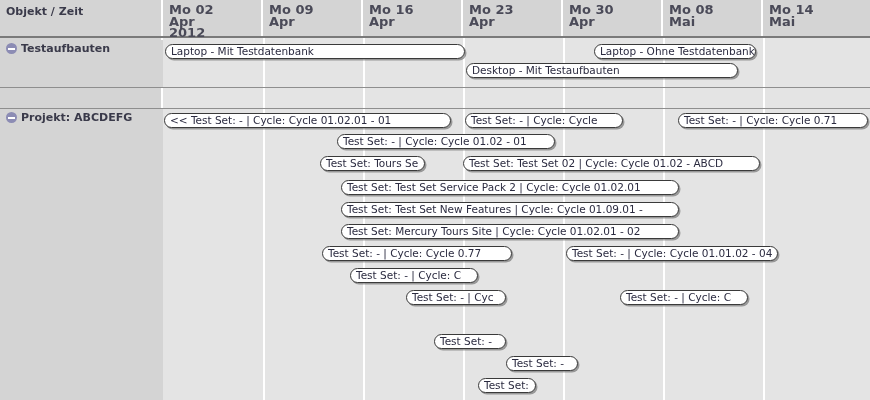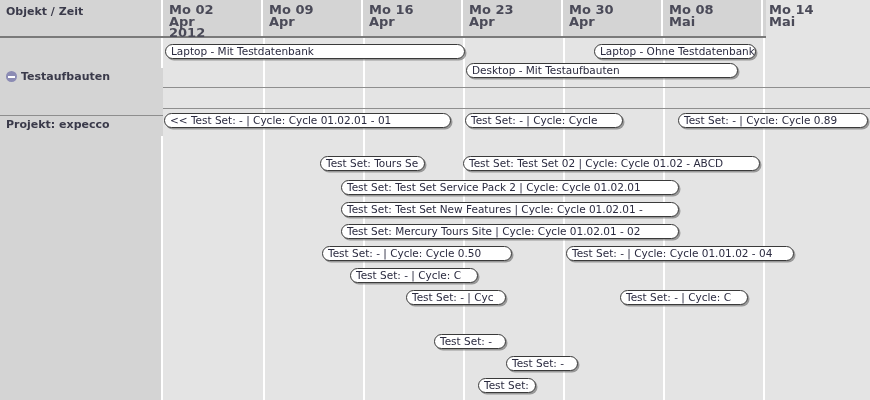--- a/index.html
+++ b/index.html
@@ -12,21 +12,21 @@
   #gantt{
     position:relative;
     width:870px;
     height:400px;
     overflow:hidden;
     background:#e4e4e4;
   }
 
   
   .hdr{
-    position:absolute;left:0;top:0;width:766px;height:38px;
+    position:absolute;left:0;top:0;width:870px;height:38px;
     background:#d4d4d4;
     border-bottom:2px solid #7a7a7a;
     box-sizing:border-box;
   }
   .hdr-label{
     position:absolute;left:0;top:0;width:163px;height:36px;
     box-sizing:border-box;
     padding:5px 0 0 6px;
     font-weight:bold;font-size:11px;color:#3a3a4a;
     border-right:2px solid #ffffff;
@@ -58,21 +58,20 @@
 
   
   .sec{
     position:absolute;left:0;width:163px;
     box-sizing:border-box;
     background:#d4d4d4;
     font-weight:bold;font-size:11px;color:#3a3a4a;
     padding-left:6px;
     display:flex;align-items:flex-start;
     white-space:nowrap;
-    margin-top:28px;
   }
   .sec.hasline{border-top:1px solid #8e8e8e;}
   .sec-txt{padding-top:2px;}
   .toggle{
     display:inline-block;width:11px;height:11px;border-radius:50%;
     background:#8c8cb4;
     margin:3px 4px 0 0;
     position:relative;flex:0 0 auto;
   }
   .toggle:after{
@@ -151,67 +150,71 @@
     <div class="labelcol"></div>
 
     <div class="rowline" style="top:49px"></div>
     <div class="rowline" style="top:70px"></div>
 
     <div class="sec" style="top:2px;height:47px">
       <span class="toggle"></span>
       <span class="sec-txt">Testaufbauten</span>
     </div>
 
-    <div class="sec hasline" style="top:49px;height:21px">
-      <span class="sec-txt" style="padding-left:0">Projekt: expecco</span>
-    </div>
-
+
+    <div class="sec hasline" style="top:70px;height:292px">
+      <span class="toggle"></span>
+      <span class="sec-txt">Projekt: ABCDEFG</span>
+    </div>
 
     <div class="bar" style="left:165px;top:6px;width:300px">
       <span class="btxt">Laptop - Mit Testdatenbank</span>
     </div>
     <div class="bar" style="left:594px;top:6px;width:162px">
       <span class="btxt">Laptop - Ohne Testdatenbank</span>
     </div>
     <div class="bar" style="left:466px;top:25px;width:272px">
       <span class="btxt">Desktop - Mit Testaufbauten</span>
     </div>
 
     <div class="bar" style="left:164px;top:75px;width:287px">
       <span class="btxt">&lt;&lt; Test Set: - | Cycle: Cycle 01.02.01 - 01</span>
     </div>
     <div class="bar" style="left:465px;top:75px;width:158px">
       <span class="btxt">Test Set: - | Cycle: Cycle</span>
     </div>
     <div class="bar" style="left:678px;top:75px;width:190px">
-      <span class="btxt">Test Set: - | Cycle: Cycle 0.89</span>
-    </div>
-
+      <span class="btxt">Test Set: - | Cycle: Cycle 0.71</span>
+    </div>
+
+    <div class="bar" style="left:337px;top:96px;width:218px">
+      <span class="btxt">Test Set: - | Cycle: Cycle 01.02 - 01</span>
+    </div>
 
     <div class="bar" style="left:320px;top:118px;width:105px">
       <span class="btxt">Test Set: Tours Se</span>
     </div>
     <div class="bar" style="left:463px;top:118px;width:297px">
       <span class="btxt">Test Set: Test Set 02 | Cycle: Cycle 01.02 - ABCD</span>
     </div>
 
     <div class="bar" style="left:341px;top:142px;width:338px">
       <span class="btxt">Test Set: Test Set Service Pack 2 | Cycle: Cycle 01.02.01</span>
     </div>
     <div class="bar" style="left:341px;top:164px;width:338px">
-      <span class="btxt">Test Set: Test Set New Features | Cycle: Cycle 01.02.01 -</span>
+      <span class="btxt">Test Set: Test Set New Features | Cycle: Cycle 01.09.01 -</span>
     </div>
     <div class="bar" style="left:341px;top:186px;width:338px">
       <span class="btxt">Test Set: Mercury Tours Site | Cycle: Cycle 01.02.01 - 02</span>
     </div>
 
     <div class="bar" style="left:322px;top:208px;width:190px">
-      <span class="btxt">Test Set: - | Cycle: Cycle 0.50</span>
-    </div>
-    <div class="bar" style="left:566px;top:208px;width:228px">
+      <span class="btxt">Test Set: - | Cycle: Cycle 0.77</span>
+    </div>
+    <div class="bar" style="left:566px;top:208px;width:212px">
       <span class="btxt">Test Set: - | Cycle: Cycle 01.01.02 - 04</span>
     </div>
 
     <div class="bar" style="left:350px;top:230px;width:128px">
       <span class="btxt">Test Set: - | Cycle: C</span>
     </div>
 
     <div class="bar" style="left:406px;top:252px;width:100px">
       <span class="btxt">Test Set: - | Cyc</span>
     </div>

